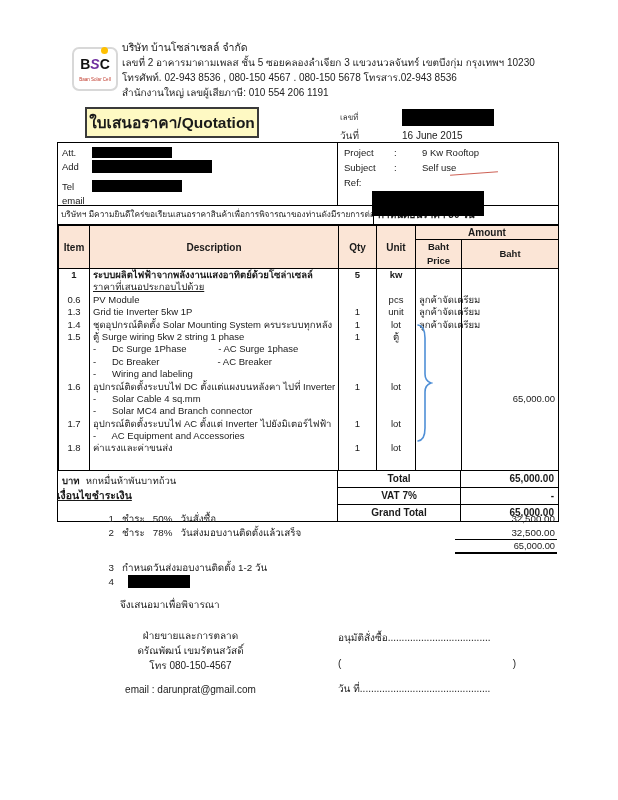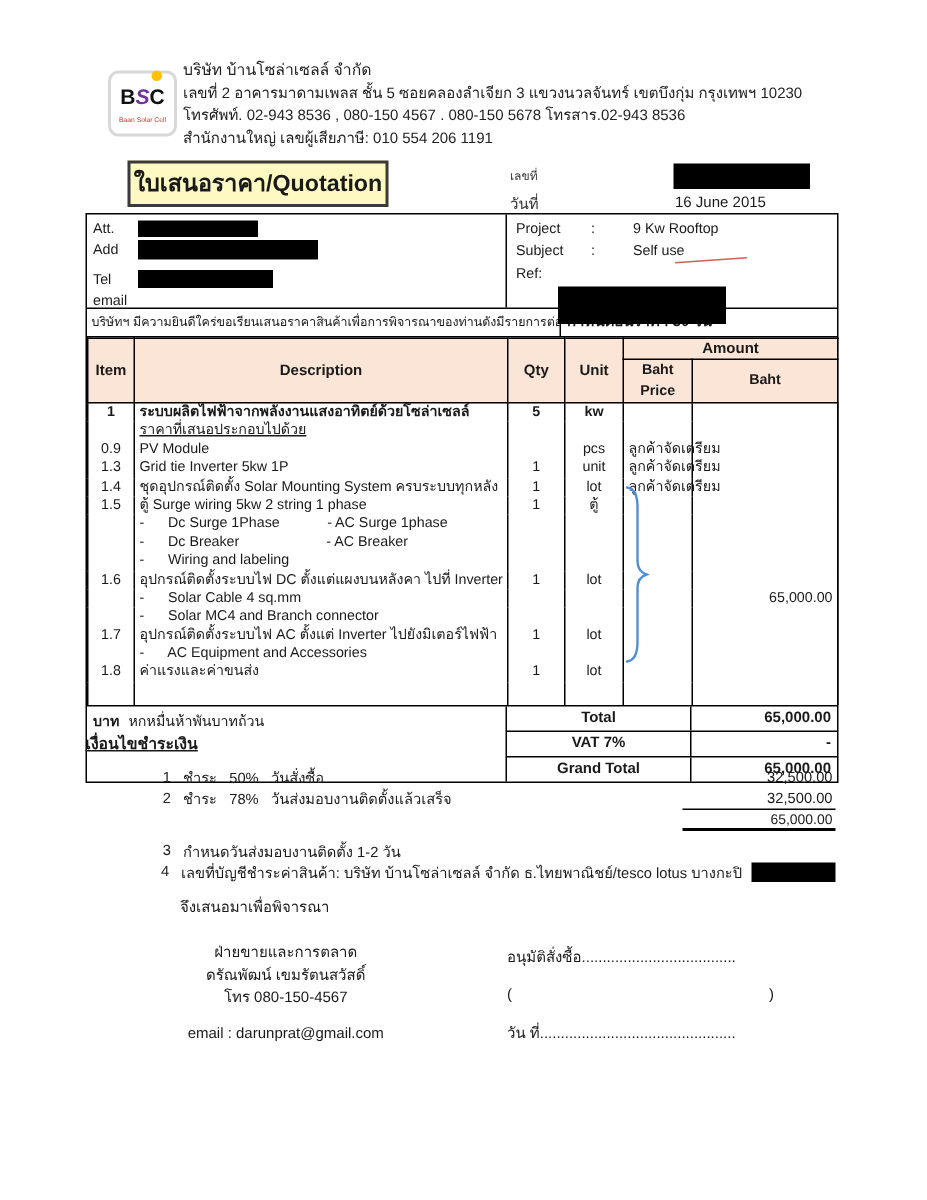--- a/index.html
+++ b/index.html
@@ -13,21 +13,21 @@
   .logo-text .ls{color:#7030a0;font-style:italic;}
   .logo-dot{position:absolute;top:-4px;right:8px;width:7px;height:7px;border-radius:50%;background:#ffc000;}
   .logo-caption{font-size:4.5px;color:#c0392b;line-height:5px;}
   .company{position:absolute;left:122px;top:40px;width:470px;font-size:10px;line-height:15px;color:#222;}
   .company .cname{font-size:10.5px;}
 
   
   .title-box{position:absolute;left:85px;top:107px;width:170px;height:27px;background:#fef9c3;
              border:2px solid #3a3a3a;font-size:15.5px;font-weight:bold;text-align:center;line-height:27px;}
   .doc-meta{position:absolute;left:340px;top:109px;width:200px;}
-  .dm-row{display:flex;align-items:center;margin-bottom:2px;gap:48px;}
+  .dm-row{display:flex;align-items:center;margin-bottom:2px;}
   .dm-label{width:62px;font-size:8px;color:#333;}
   .dm-label.big{font-size:10px;}
   .dm-date{font-size:10px;}
   .redact{background:#000;display:inline-block;}
   .docno-redact{width:92px;height:17px;}
 
   
   .main-box{position:absolute;left:57px;top:142px;width:500px;border:1.6px solid #000;box-sizing:content-box;background:#fff;}
 
   .info-row{display:flex;height:62px;border-bottom:1px solid #000;}
@@ -199,21 +199,21 @@
           </tr>
           <tr>
             <td class="c-item"></td>
             <td class="c-desc u">ราคาที่เสนอประกอบไปด้วย</td>
             <td class="c-qty"></td>
             <td class="c-unit"></td>
             <td class="c-price"></td>
             <td class="c-baht"></td>
           </tr>
           <tr>
-            <td class="c-item">0.9</td>
+            <td class="c-item">0.6</td>
             <td class="c-desc">PV Module</td>
             <td class="c-qty"></td>
             <td class="c-unit">pcs</td>
             <td class="c-price">ลูกค้าจัดเตรียม</td>
             <td class="c-baht"></td>
           </tr>
           <tr>
             <td class="c-item">1.3</td>
             <td class="c-desc">Grid tie Inverter 5kw 1P</td>
             <td class="c-qty">1</td>
@@ -357,21 +357,20 @@
       <span class="pl-amt">32,500.00</span>
     </div>
     <div class="pay-sum">65,000.00</div>
     <div class="gap6"></div>
     <div class="pay-line">
       <span class="pl-no">3</span>
       <span class="pl-text">กำหนดวันส่งมอบงานติดตั้ง 1-2 วัน</span>
     </div>
     <div class="pay-line">
       <span class="pl-no">4</span>
-      <span class="pl-text">เลขที่บัญชีชำระค่าสินค้า: บริษัท บ้านโซล่าเซลล์ จำกัด ธ.ไทยพาณิชย์/tesco lotus บางกะปิ</span>
       <span class="redact bank-redact"></span>
     </div>
   </div>
 
   <div class="closing">จึงเสนอมาเพื่อพิจารณา</div>
 
   <div class="sig-left">
     <div>ฝ่ายขายและการตลาด</div>
     <div>ดรัณพัฒน์   เขมรัตนสวัสดิ์</div>
     <div>โทร 080-150-4567</div>

